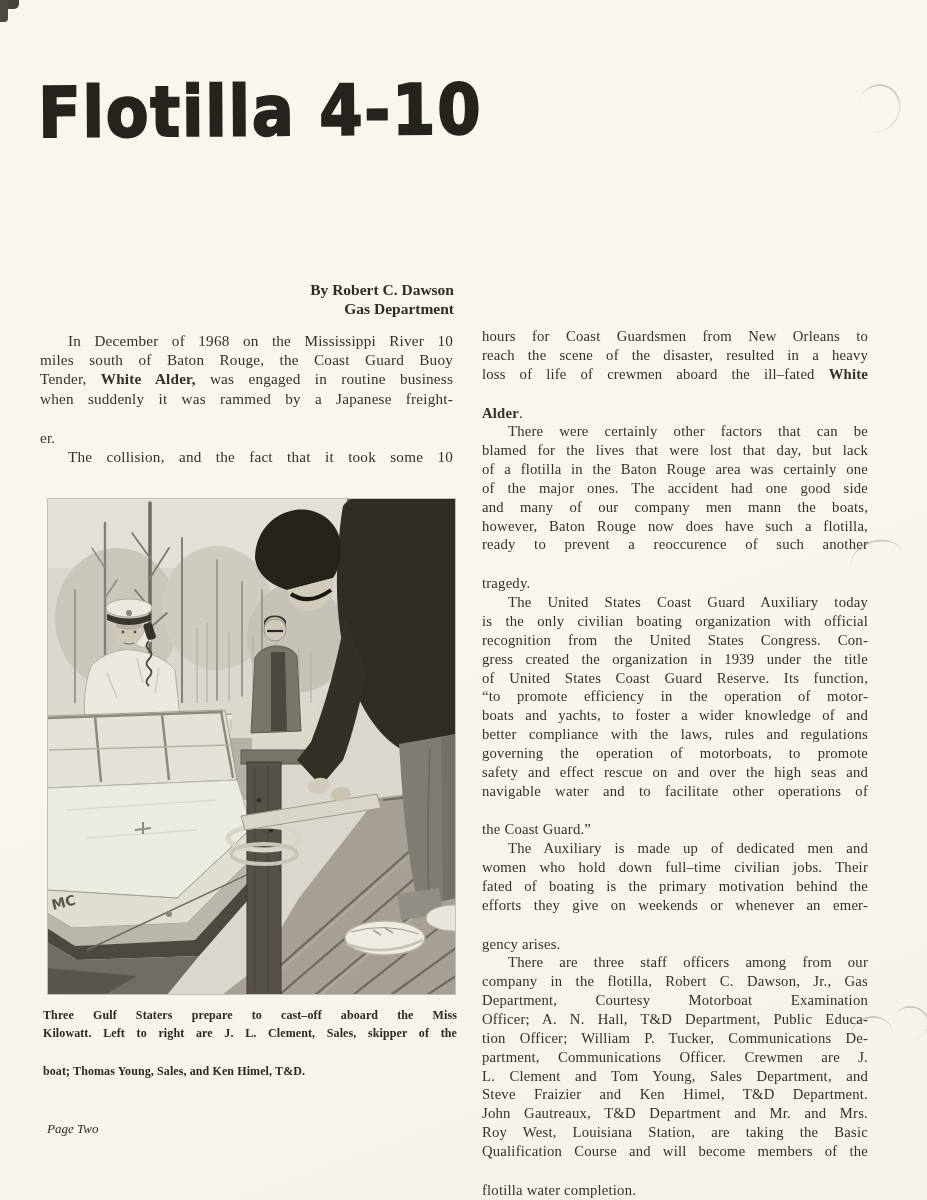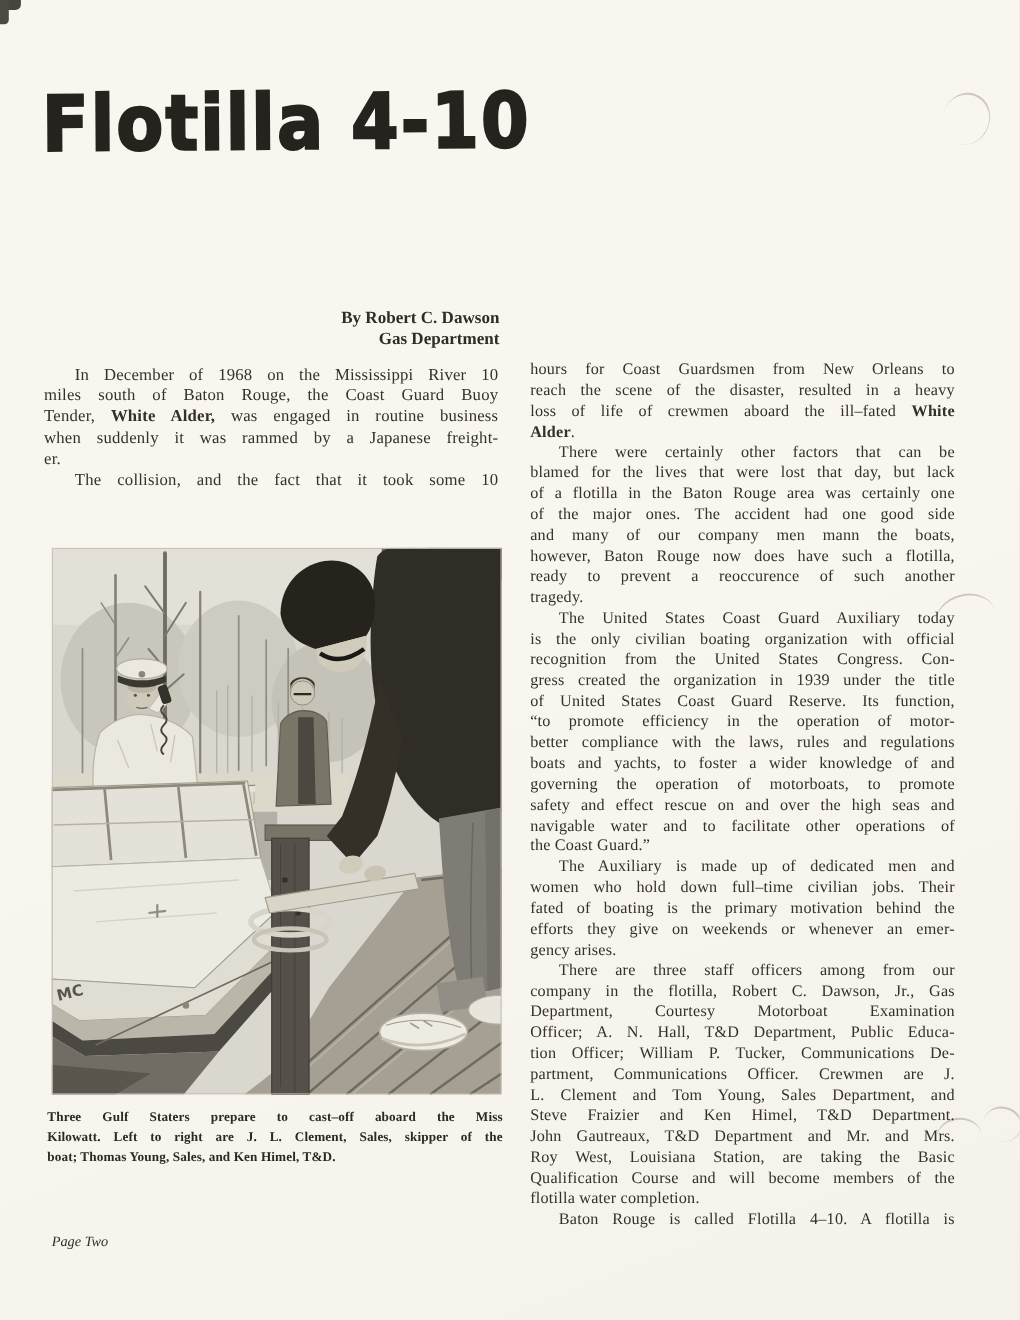--- a/index.html
+++ b/index.html
@@ -28,21 +28,21 @@
     font-weight:bold; font-size:15.5px; line-height:18.5px; color:#2f2b25;
   }
   .col { position:absolute; letter-spacing:0.2px; }
   .left-col  { left:40px;  top:331px; width:413px; font-size:15.2px; line-height:19.2px; }
   .right-col { left:482px; top:327px; width:386px; font-size:14.7px; line-height:18.85px; }
   .ln { text-align:justify; text-align-last:justify; }
   .left-col  .ln { height:19.2px; }
   .right-col .ln { height:18.85px; }
   .ln.indent { padding-left:28px; }
   .right-col .ln.indent { padding-left:26px; }
-  .ln.end { text-align-last:left; }
+  .ln.end { text-align-last:left;margin-top:20px; }
 
   .photo { position:absolute; left:47px; top:498px; width:409px; height:497px; margin:0; }
   .photo svg { display:block; width:100%; height:100%; }
 
   .caption {
     position:absolute; left:43px; top:1006px; width:414px;
     font-weight:bold; font-size:12px; line-height:18.2px; color:#2c2923; letter-spacing:0.1px;
   }
   .caption .ln { height:18.2px; }
 
@@ -87,22 +87,22 @@
       <div class="ln"><span>and many of our company men mann the boats,</span></div>
       <div class="ln"><span>however, Baton Rouge now does have such a flotilla,</span></div>
       <div class="ln"><span>ready to prevent a reoccurence of such another</span></div>
       <div class="ln end"><span>tragedy.</span></div>
       <div class="ln indent"><span>The United States Coast Guard Auxiliary today</span></div>
       <div class="ln"><span>is the only civilian boating organization with official</span></div>
       <div class="ln"><span>recognition from the United States Congress. Con-</span></div>
       <div class="ln"><span>gress created the organization in 1939 under the title</span></div>
       <div class="ln"><span>of United States Coast Guard Reserve. Its function,</span></div>
       <div class="ln"><span>“to promote efficiency in the operation of motor-</span></div>
+      <div class="ln"><span>boats and yachts, to foster a wider knowledge of and</span></div>
       <div class="ln"><span>better compliance with the laws, rules and regulations</span></div>
-      <div class="ln"><span>boats and yachts, to foster a wider knowledge of and</span></div>
       <div class="ln"><span>governing the operation of motorboats, to promote</span></div>
       <div class="ln"><span>safety and effect rescue on and over the high seas and</span></div>
       <div class="ln"><span>navigable water and to facilitate other operations of</span></div>
       <div class="ln end"><span>the Coast Guard.”</span></div>
       <div class="ln indent"><span>The Auxiliary is made up of dedicated men and</span></div>
       <div class="ln"><span>women who hold down full–time civilian jobs. Their</span></div>
       <div class="ln"><span>fated of boating is the primary motivation behind the</span></div>
       <div class="ln"><span>efforts they give on weekends or whenever an emer-</span></div>
       <div class="ln end"><span>gency arises.</span></div>
       <div class="ln indent"><span>There are three staff officers among from our</span></div>

